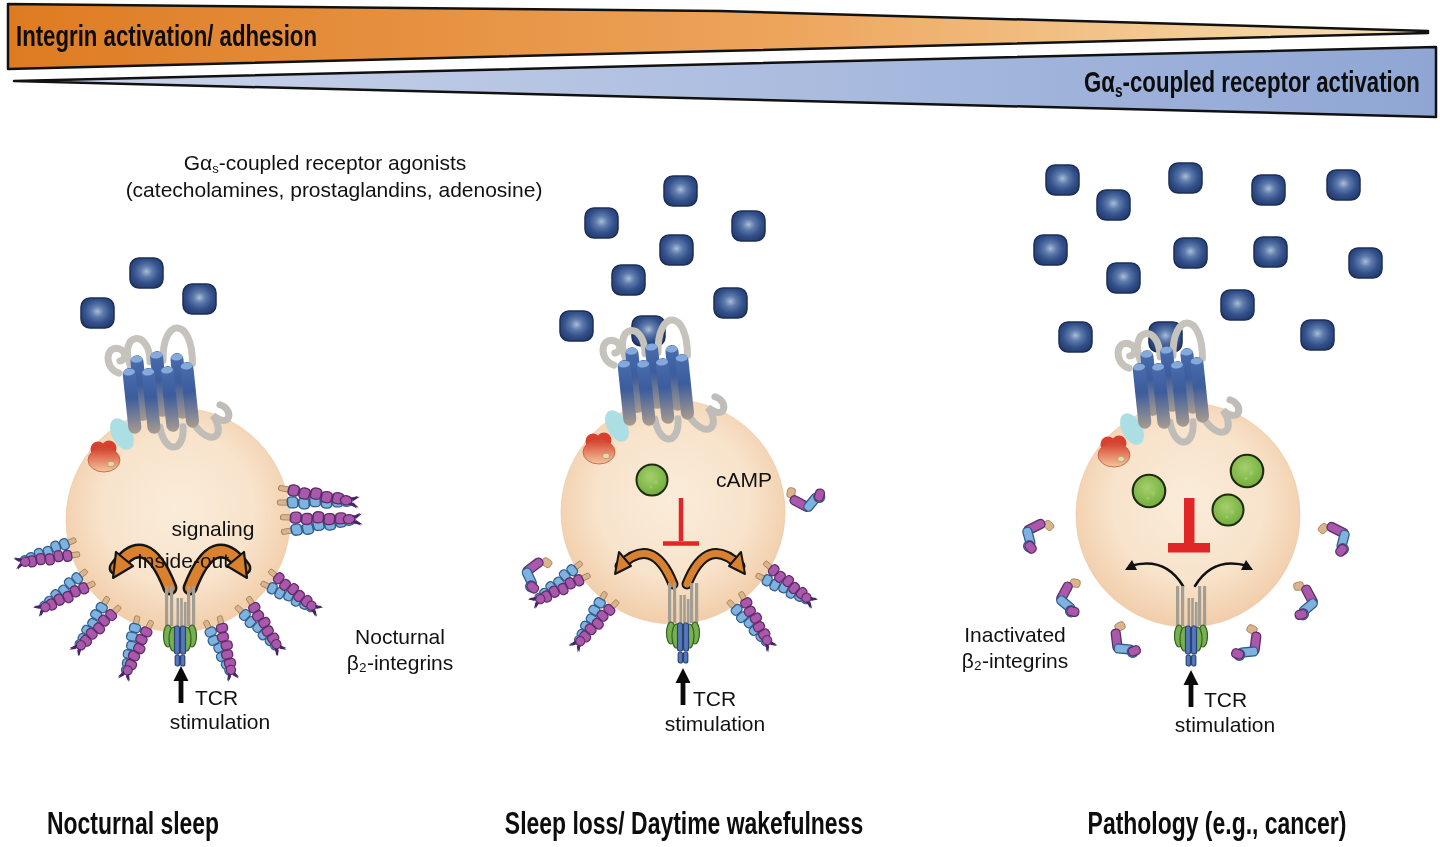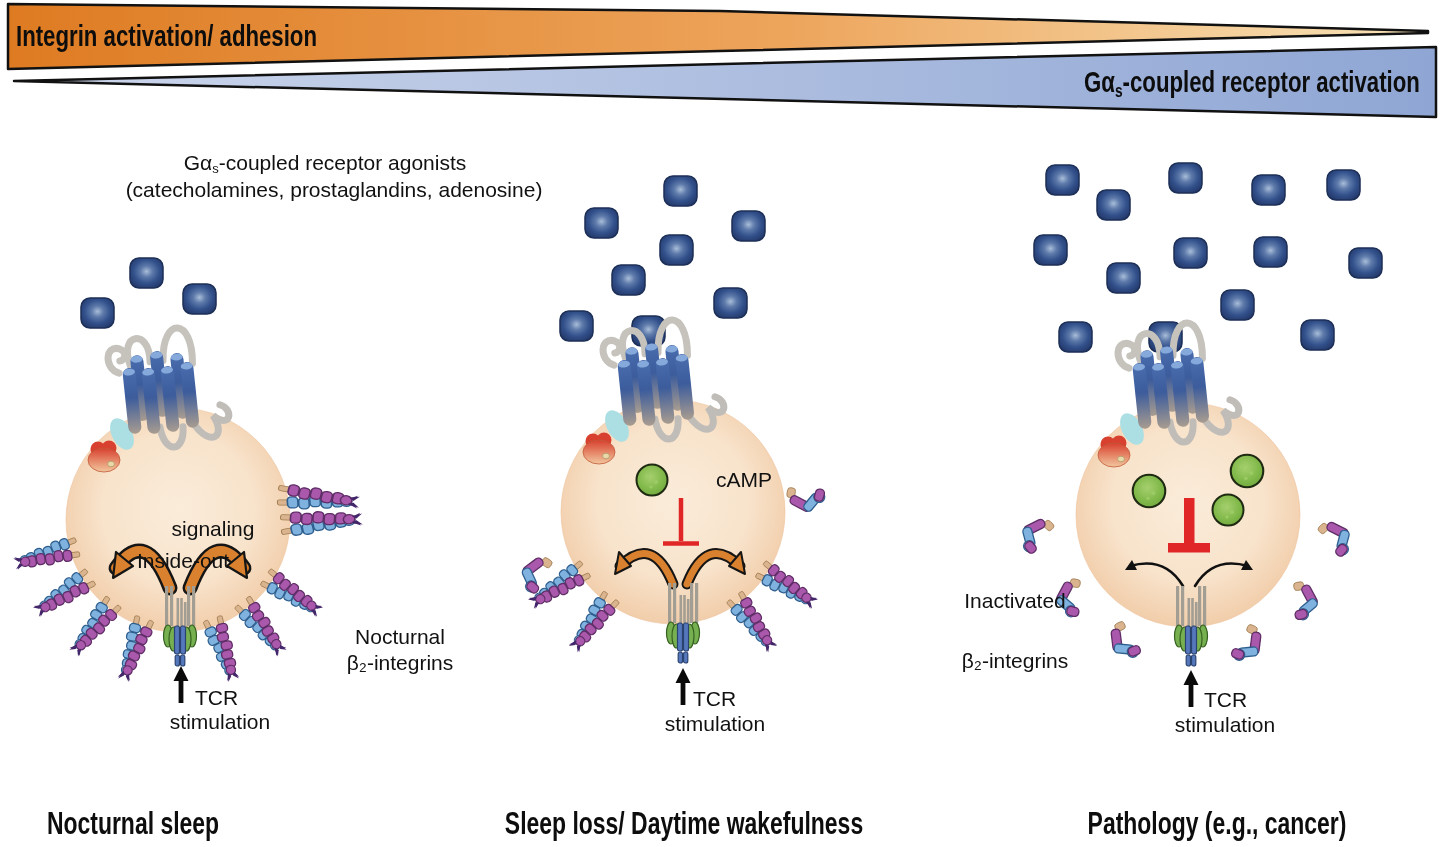--- a/index.html
+++ b/index.html
@@ -302,21 +302,21 @@
 <div class="lbl ctr" style="left:183px;top:515px;margin-left:30px;">signaling</div>
 <div class="lbl ctr" style="left:400px;top:623px;">Nocturnal</div>
 <div class="lbl ctr" style="left:400px;top:649px;">β₂-integrins</div>
 <div class="lbl" style="left:195px;top:684px;">TCR</div>
 <div class="lbl ctr" style="left:220px;top:708px;">stimulation</div>
 
 <div class="lbl" style="left:716px;top:466px;">cAMP</div>
 <div class="lbl" style="left:693px;top:685px;">TCR</div>
 <div class="lbl ctr" style="left:715px;top:710px;">stimulation</div>
 
-<div class="lbl ctr" style="left:1015px;top:587px;">Inactivated</div>
+<div class="lbl ctr" style="left:1015px;top:621px;">Inactivated</div>
 <div class="lbl ctr" style="left:1015px;top:647px;">β₂-integrins</div>
 <div class="lbl" style="left:1204px;top:686px;">TCR</div>
 <div class="lbl ctr" style="left:1225px;top:711px;">stimulation</div>
 
 <div class="title" style="left:133px;top:806px;">Nocturnal sleep</div>
 <div class="title" style="left:684px;top:806px;">Sleep loss/ Daytime wakefulness</div>
 <div class="title" style="left:1217px;top:806px;">Pathology (e.g., cancer)</div>
 
 </div>
 

